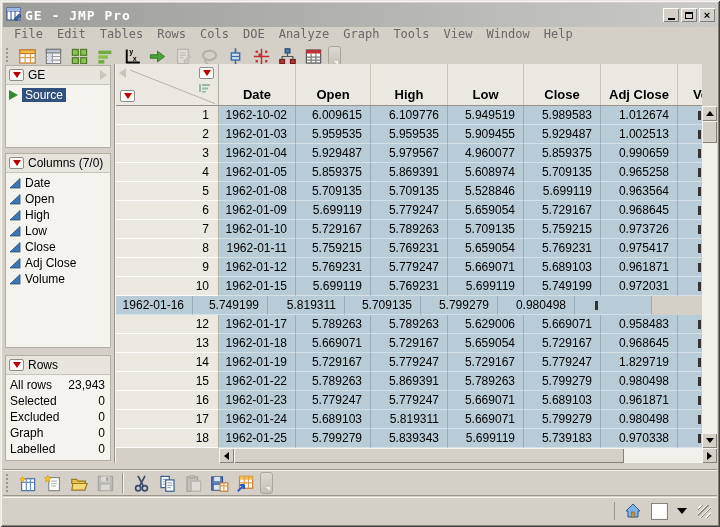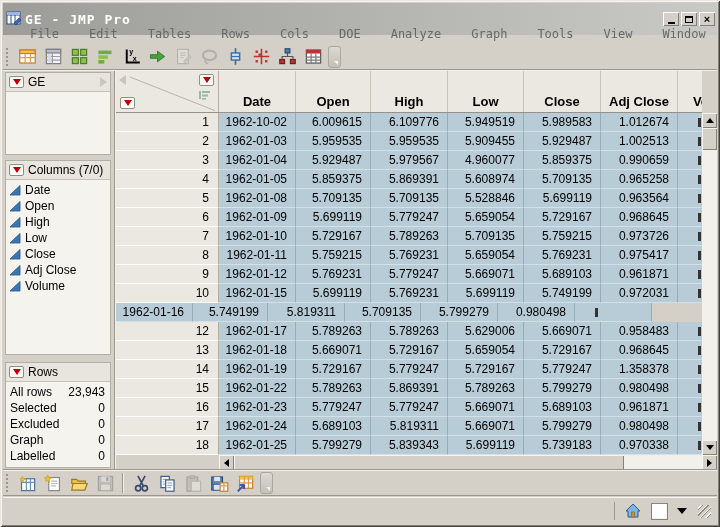--- a/index.html
+++ b/index.html
@@ -3,40 +3,40 @@
 <meta charset="utf-8">
 <style>
   * { margin:0; padding:0; box-sizing:border-box; }
   html,body { width:720px; height:527px; overflow:hidden; background:#808080;
               font-family:"Liberation Sans", sans-serif; }
   .window { position:relative; width:720px; height:527px; background:#d4d0c8;
             box-shadow: inset 1px 1px 0 #e9e7e2, inset -1px -1px 0 #404040,
                         inset 2px 2px 0 #f5f4f1, inset -2px -2px 0 #848278; }
 
   
-  .titlebar { position:absolute; left:3px; top:3px; right:3px; height:32px;
+  .titlebar { position:absolute; left:3px; top:3px; right:3px; height:24px;
               background:linear-gradient(90deg,#9c9c98,#c9c9c5);
               display:flex; align-items:center; padding:0 2px; }
   .titlebar .app-icon { width:16px; height:16px; margin:0 3px 0 1px; }
   .title-text { color:#ffffff; font-family:"DejaVu Sans Mono", monospace;
                 font-weight:bold; font-size:13px; letter-spacing:1px; }
   .win-btns { margin-left:auto; display:flex; gap:2px; }
   .win-btn { width:16px; height:14px; background:#d4d0c8;
              box-shadow: inset 1px 1px 0 #fff, inset -1px -1px 0 #808080;
              display:flex; align-items:center; justify-content:center;
              font-size:10px; font-weight:bold; color:#000; line-height:1; }
   .glyph-min { width:7px; height:2px; background:#000; margin-top:7px; }
   .glyph-max { width:8px; height:7px; border:1px solid #000; border-top:2px solid #000; }
   .glyph-close { font-size:11px; font-weight:bold; }
 
   
   .menubar { position:absolute; left:3px; top:23px; right:3px; height:21px;
              display:flex; align-items:center; padding-left:4px; }
   .menu-item { font-family:"DejaVu Sans Mono", monospace; font-size:12px;
-               color:#686868; padding:2px 7px;margin-left:16px; }
+               color:#686868; padding:2px 7px; }
 
   
   .toolbar { position:absolute; left:3px; right:3px; display:flex; align-items:center;
              gap:4px; padding-left:2px; }
   .toolbar-top { top:44px; height:26px; border-bottom:1px solid #9a968c;
                  box-shadow:0 1px 0 #f2f1ed; }
   .toolbar-bottom { top:470px; height:26px; border-top:1px solid #f2f1ed;
                     box-shadow:0 -1px 0 #9a968c; border-bottom:1px solid #9a968c; }
   .grip { width:5px; height:20px; margin-right:2px;
           background-image:radial-gradient(circle at 2px 2px, #9a968c 1px, transparent 1.2px);
@@ -44,21 +44,21 @@
   .tb-icon { width:22px; height:22px; display:flex; align-items:center; justify-content:center; }
   .tb-icon svg { width:19px; height:19px; }
   .tb-icon.disabled { opacity:.40; filter:grayscale(90%); }
   .tb-sep { width:2px; height:20px; border-left:1px solid #9a968c; border-right:1px solid #f2f1ed; margin:0 2px; }
   .end-cap { width:13px; height:22px; background:linear-gradient(180deg,#dcd9d2,#c3c0b8);
              border:1px solid #aaa79d; border-radius:3px; position:relative; }
   .end-cap::after { content:""; position:absolute; right:2px; bottom:2px; width:0; height:0;
                     border-top:4px solid #f5f4f0; border-left:4px solid transparent; }
 
   
-  .main { position:absolute; left:3px; top:71px; right:3px; height:399px; background:#d4d0c8; }
+  .main { position:absolute; left:3px; top:64px; right:3px; height:399px; background:#d4d0c8; }
 
   
   .sidebar { position:absolute; left:0; top:0; width:112px; height:100%;
              border-right:1px solid #9a968c; box-shadow:1px 0 0 #f2f1ed; }
   .panel { position:absolute; left:2px; right:3px; border:1px solid #b2afa4; background:#f4f3ed; }
   .panel-table   { top:1px;  height:83px; }
   .panel-columns { top:89px; height:195px; }
   .panel-rows    { top:291px; height:106px; }
   .panel-header { height:19px; background:#e7e5de; border-bottom:1px solid #c6c3b9;
                   display:flex; align-items:center; padding:0 3px; gap:4px;
@@ -279,20 +279,26 @@
   <div class="main">
 
     <div class="sidebar">
 
       <div class="panel panel-table">
         <div class="panel-header">
           <span class="red-tri-btn"></span>
           <span>GE</span>
           <span class="dock-arrow"></span>
         </div>
+        <div class="panel-body">
+          <div class="src-row">
+            <span class="play-tri"></span>
+            <span class="src-label">Source</span>
+          </div>
+        </div>
       </div>
 
       <div class="panel panel-columns">
         <div class="panel-header">
           <span class="red-tri-btn"></span>
           <span>Columns (7/0)</span>
         </div>
         <div class="panel-body">
 
             <div class="col-row">
@@ -551,21 +557,21 @@
             <div class="cell c-vol"></div>
           </div>
 
           <div class="trow">
             <div class="rowhdr">14</div>
             <div class="cell c-date">1962-01-19</div>
             <div class="cell c-open">5.729167</div>
             <div class="cell c-high">5.779247</div>
             <div class="cell c-low">5.729167</div>
             <div class="cell c-close">5.779247</div>
-            <div class="cell c-adj">1.358378</div>
+            <div class="cell c-adj">1.829719</div>
             <div class="cell c-vol"></div>
           </div>
 
           <div class="trow">
             <div class="rowhdr">15</div>
             <div class="cell c-date">1962-01-22</div>
             <div class="cell c-open">5.789263</div>
             <div class="cell c-high">5.869391</div>
             <div class="cell c-low">5.789263</div>
             <div class="cell c-close">5.799279</div>

